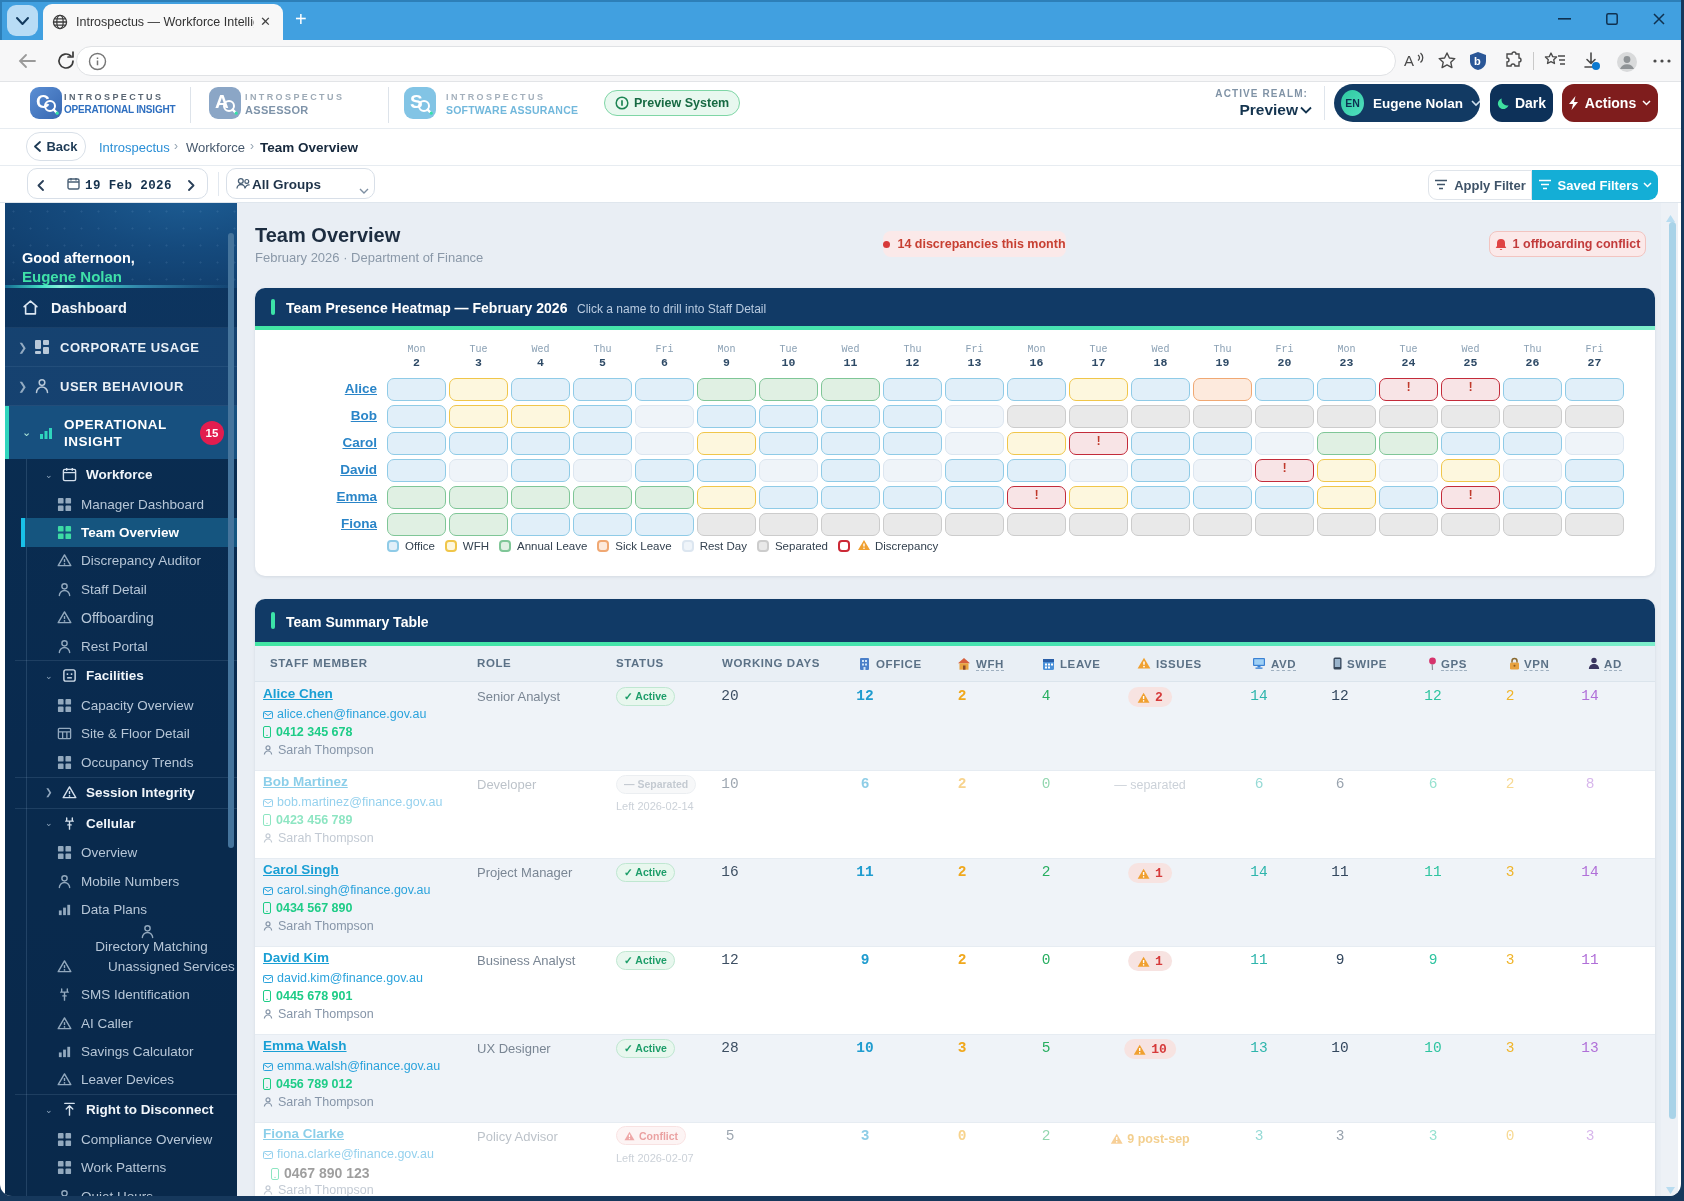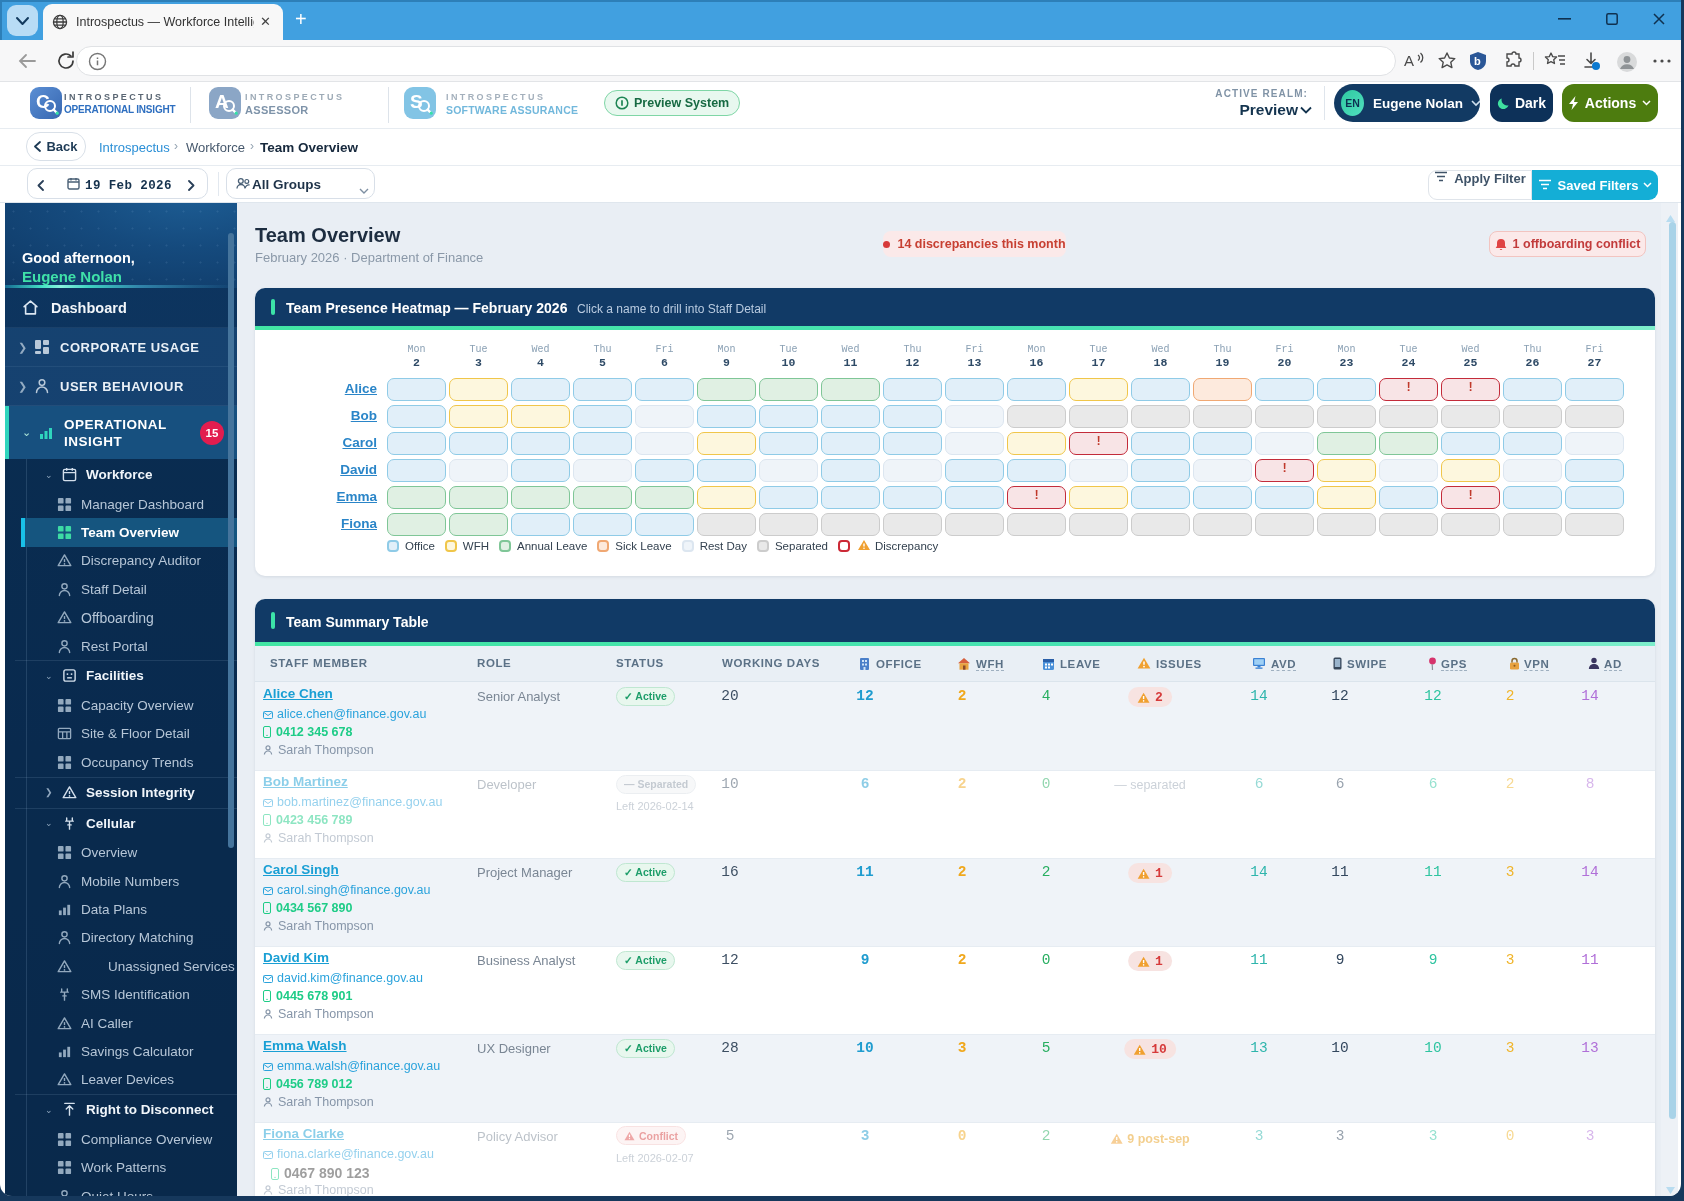--- a/index.html
+++ b/index.html
@@ -189,21 +189,21 @@
  <svg width="10" height="7" style="margin-left:8px">
         <path d="M1 1l4 4 4-4" stroke="#cfe0ee" stroke-width="1.6" fill="none"></path>
       </svg>
 </div>
 <div class="abs" style="left:1490px;top:84px;width:63px;height:38px;background:#0d3159;border-radius:12px;display:flex;align-items:center;justify-content:center;">
  <svg width="14" height="14" style="margin-right:4px">
         <path d="M11.5 9.2A5.4 5.4 0 0 1 4.8 2.5a5.4 5.4 0 1 0 6.7 6.7z" fill="#3fe0a0"></path>
       </svg>
  <span style="font-size:14px;font-weight:bold;color:#fff;">Dark</span>
 </div>
-<div class="abs" style="left:1562px;top:84px;width:96px;height:38px;background:#4d7c0f;border-radius:12px;display:flex;align-items:center;justify-content:center;">
+<div class="abs" style="left:1562px;top:84px;width:96px;height:38px;background:#7f1d1d;border-radius:12px;display:flex;align-items:center;justify-content:center;">
  <svg width="11" height="14" style="margin-right:5px">
         <path d="M6.5 0L0 8h4l-1.5 6L9 6H5z" fill="#fff"></path>
       </svg>
  <span style="font-size:14px;font-weight:bold;color:#fff;">Actions</span>
  <svg width="9" height="6" style="margin-left:6px">
         <path d="M1 1l3.5 3.5L8 1" stroke="#fff" stroke-width="1.5" fill="none"></path>
       </svg>
 </div>
 
 <div id="crumb"></div>
@@ -237,21 +237,21 @@
 <div class="abs" style="left:236px;top:176px;"><svg width="14" height="13">
         <circle cx="4.8" cy="4" r="2.4" fill="none" stroke="#4a6076" stroke-width="1.3"></circle>
         <path d="M1 11.5a4 4 0 0 1 8 0" fill="none" stroke="#4a6076" stroke-width="1.3"></path>
         <circle cx="10.8" cy="4.4" r="1.9" fill="none" stroke="#4a6076" stroke-width="1.2"></circle>
         <path d="M9.3 11a3.4 3.4 0 0 1 4.4-3" fill="none" stroke="#4a6076" stroke-width="1.2"></path>
       </svg></div>
 <div class="abs" style="left:252px;top:177px;font-size:13.5px;font-weight:bold;color:#1f3349;">All Groups</div>
 <div class="abs" style="left:359px;top:181px;"><svg width="10" height="7">
         <path d="M1 1l4 4 4-4" stroke="#7d8fa2" stroke-width="1.4" fill="none"></path>
       </svg></div>
-<div class="abs" style="left:1428px;top:170px;width:104px;height:30px;background:#fff;border:1px solid #dfe4ea;border-radius:9px 0 0 9px;display:flex;justify-content:center;">
+<div class="abs" style="left:1428px;top:170px;width:104px;height:30px;background:#fff;border:1px solid #dfe4ea;border-radius:9px 0 0 9px;display:flex;align-items:center;justify-content:center;">
 <svg width="14" height="12" style="margin-right:6px">
         <path d="M1 1.5h12M3 5.5h8M5 9.5h4" stroke="#3f5368" stroke-width="1.7"></path>
       </svg>
 <span style="font-size:13px;font-weight:bold;color:#3f5368;">Apply Filter</span>
     </div>
 <div class="abs" style="left:1532px;top:170px;width:126px;height:30px;background:#14aed6;border-radius:0 9px 9px 0;display:flex;align-items:center;justify-content:center;">
 <svg width="14" height="12" style="margin-right:6px">
         <path d="M1 1.5h12M3 5.5h8M5 9.5h4" stroke="#fff" stroke-width="1.7"></path>
       </svg>
 <span style="font-size:13px;font-weight:bold;color:#fff;">Saved Filters</span>
@@ -459,21 +459,21 @@
 <div style="position:absolute;left:16px;top:436.4px;width:216px;height:28.4px;display:flex;align-items:center;padding-left:36px;">
           <span style="flex:0 0 auto;display:flex;">
             <svg width="15" height="15" viewBox="0 0 16 16">
               <rect x="2" y="9" width="3" height="5" fill="#93a9be"></rect>
               <rect x="6.5" y="6" width="3" height="8" fill="#93a9be"></rect>
               <rect x="11" y="3" width="3" height="11" fill="#93a9be"></rect>
             </svg>
           </span>
           <span style="margin-left:9px;font-size:13.5px;color:#b6c6d7;">Data Plans</span>
         </div>
-<div style="position:absolute;left:16px;top:464.8px;width:216px;height:28.4px;display:flex;align-items:center;padding-left:36px;">
+<div style="position:absolute;left:16px;top:464.8px;width:216px;height:28.4px;display:flex;align-items:center;padding-left:36px;flex-direction:column;">
           <span style="flex:0 0 auto;display:flex;">
             <svg width="15" height="15" viewBox="0 0 16 16">
               <circle cx="8" cy="4.6" r="2.8" fill="none" stroke="#93a9be" stroke-width="1.5"></circle>
               <path d="M2.5 14.5a5.5 5.5 0 0 1 11 0" fill="none" stroke="#93a9be" stroke-width="1.5" stroke-linecap="round"></path>
             </svg>
           </span>
           <span style="margin-left:9px;font-size:13.5px;color:#b6c6d7;">Directory Matching</span>
         </div>
 <div style="position:absolute;left:16px;top:493px;width:216px;height:28.4px;display:flex;align-items:center;padding-left:36px;gap:27px;">
           <span style="flex:0 0 auto;display:flex;">

